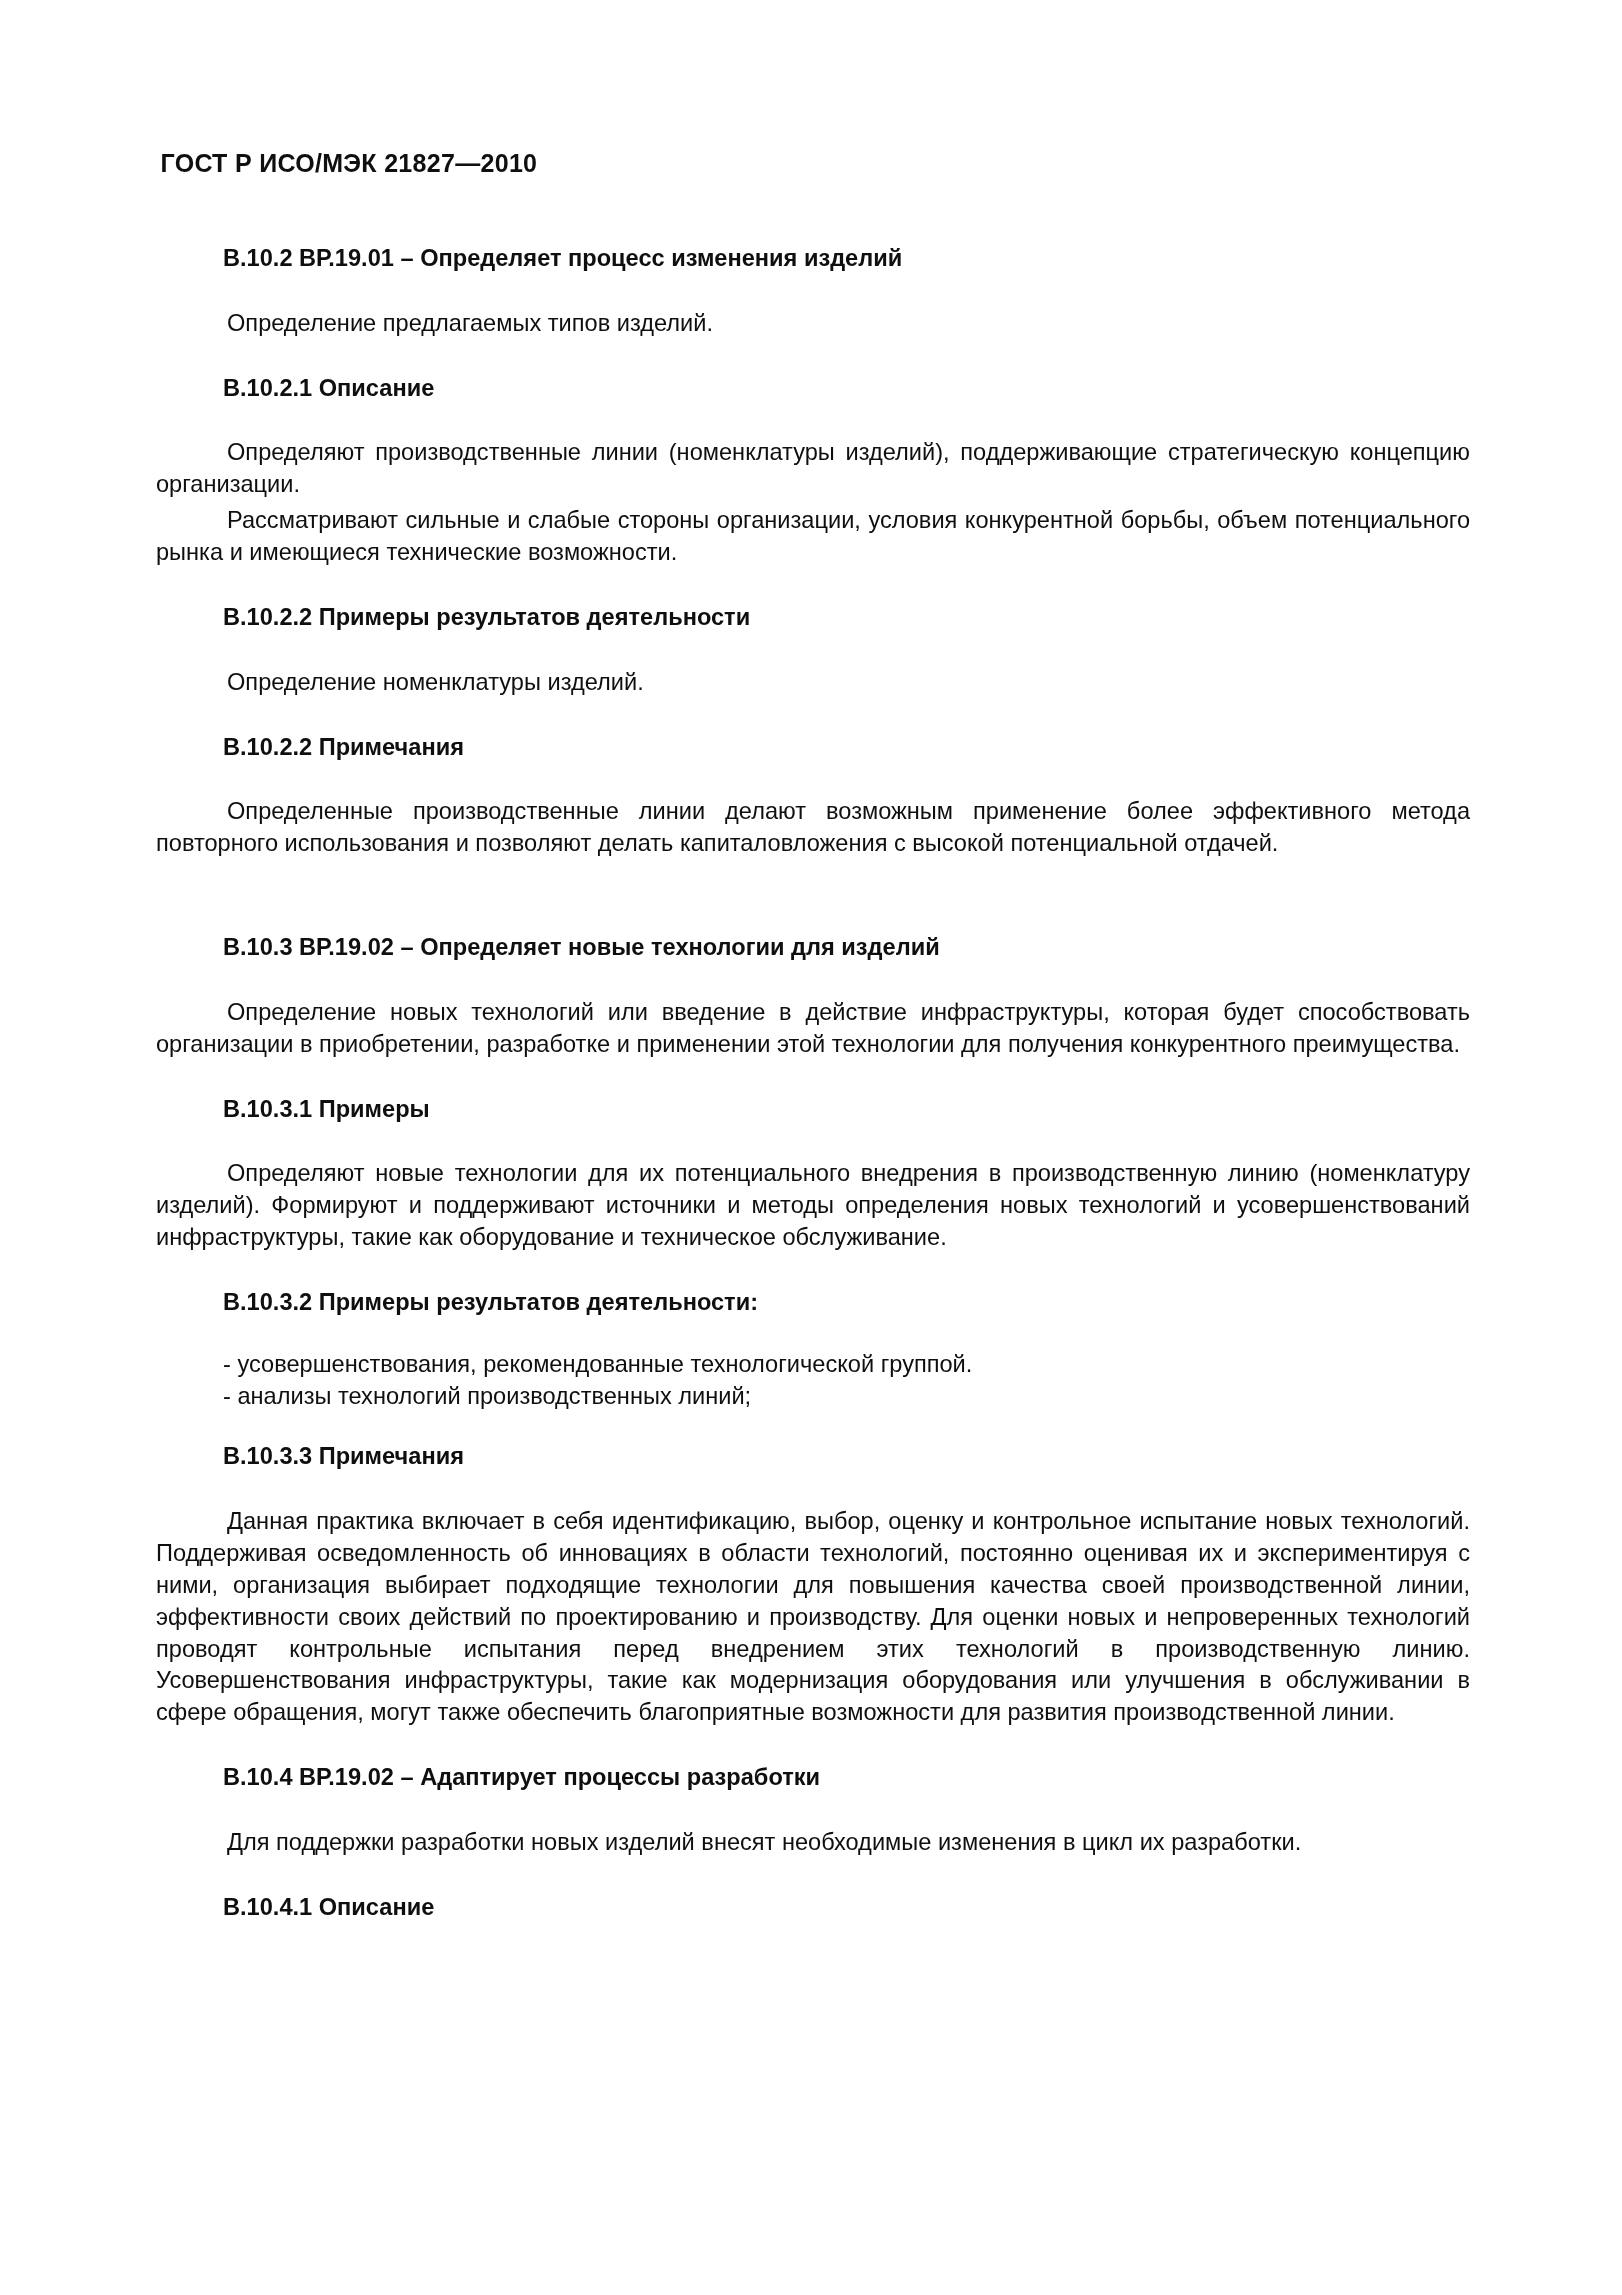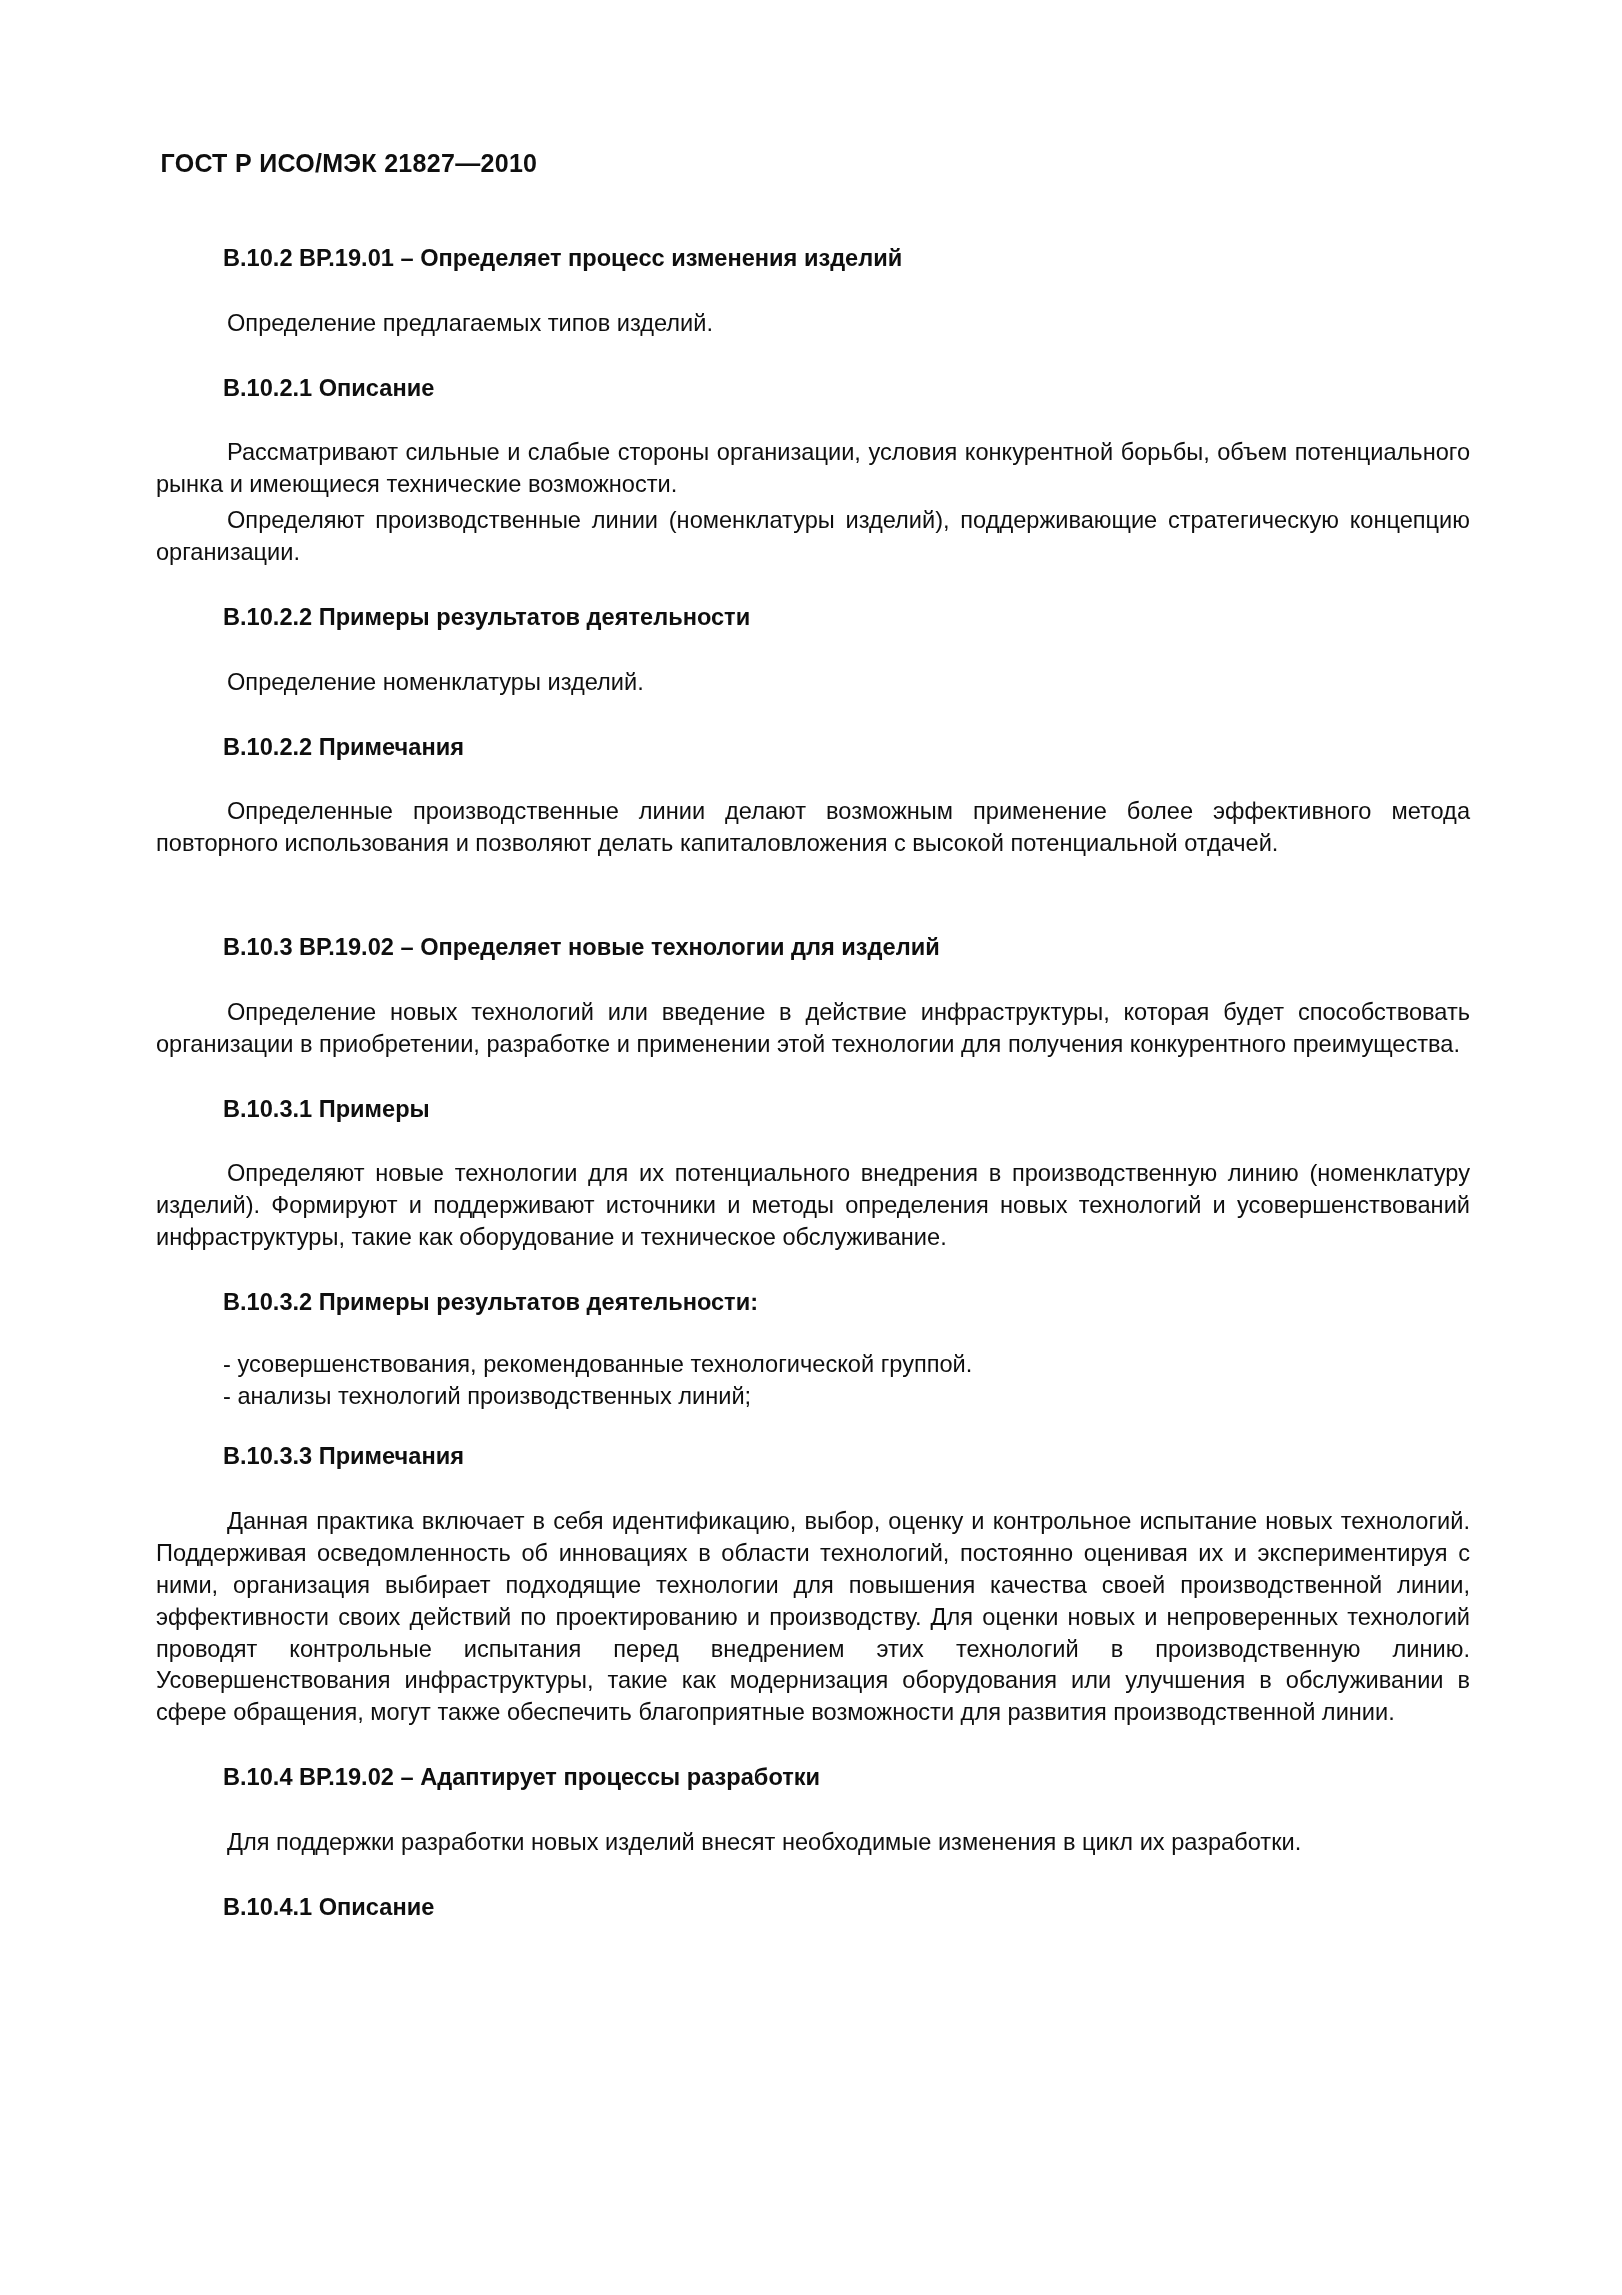--- a/index.html
+++ b/index.html
@@ -87,22 +87,22 @@
 
   <div class="body-block">
 
     <h3 class="sec">В.10.2 ВР.19.01 – Определяет процесс изменения изделий</h3>
     <div class="gap-mid"></div>
     <p class="para indent">Определение предлагаемых типов изделий.</p>
     <div class="gap-mid"></div>
 
     <h3 class="sec">В.10.2.1 Описание</h3>
     <div class="gap-mid"></div>
+    <p class="para indent">Определяют производственные линии (номенклатуры изделий), поддерживающие стратегическую концепцию организации.</p>
     <p class="para indent">Рассматривают сильные и слабые стороны организации, условия конкурентной борьбы, объем потенциального рынка и имеющиеся технические возможности.</p>
-    <p class="para indent">Определяют производственные линии (номенклатуры изделий), поддерживающие стратегическую концепцию организации.</p>
     <div class="gap-mid"></div>
 
     <h3 class="sec">В.10.2.2 Примеры результатов деятельности</h3>
     <div class="gap-mid"></div>
     <p class="para indent">Определение номенклатуры изделий.</p>
     <div class="gap-mid"></div>
 
     <h3 class="sec">В.10.2.2 Примечания</h3>
     <div class="gap-mid"></div>
     <p class="para indent">Определенные производственные линии делают возможным применение более эффективного метода повторного использования и позволяют делать капиталовложения с высокой потенциальной отдачей.</p>

